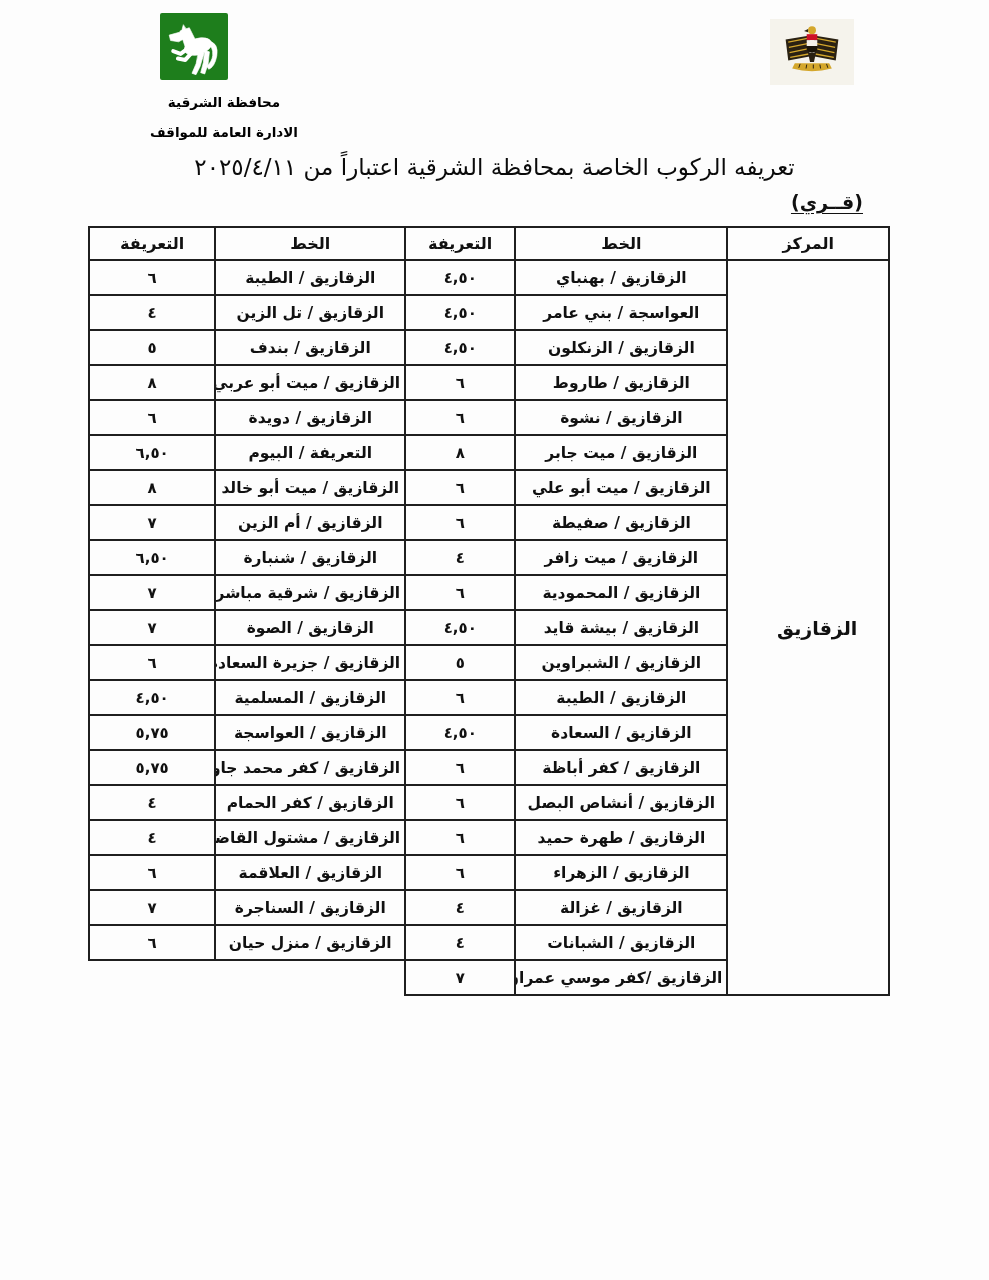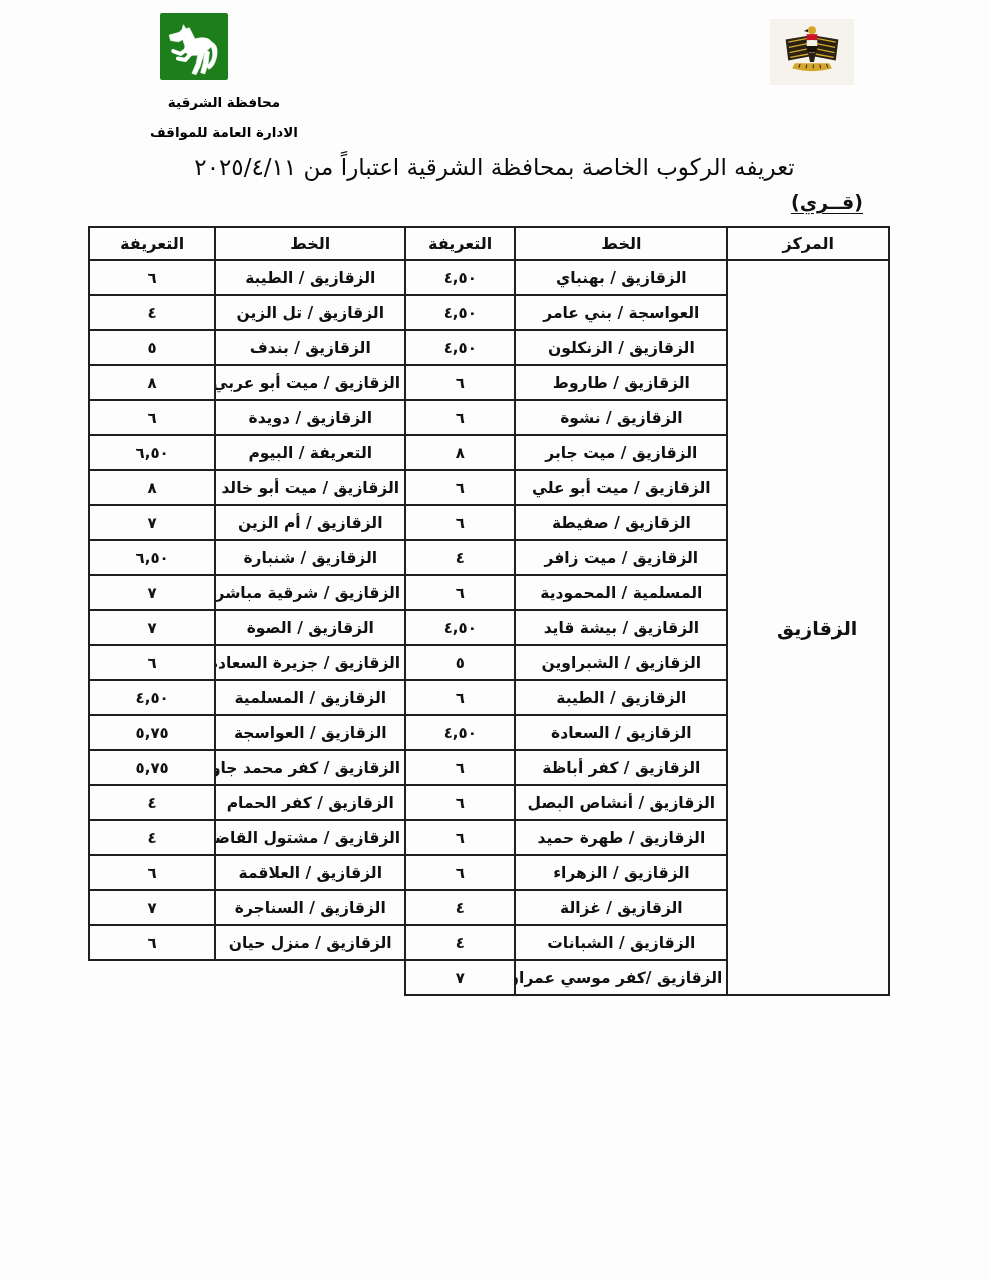--- a/index.html
+++ b/index.html
@@ -164,21 +164,21 @@
           <td class="line">الزقازيق / أم الزين</td>
           <td class="tariff">٧</td>
         </tr>
         <tr>
           <td class="line">الزقازيق / ميت زافر</td>
           <td class="tariff">٤</td>
           <td class="line">الزقازيق / شنبارة</td>
           <td class="tariff">٦,٥٠</td>
         </tr>
         <tr>
-          <td class="line">المسلمية / المحمودية</td>
+          <td class="line">الزقازيق / المحمودية</td>
           <td class="tariff">٦</td>
           <td class="line">الزقازيق / شرقية مباشر</td>
           <td class="tariff">٧</td>
         </tr>
         <tr>
           <td class="line">الزقازيق / بيشة قايد</td>
           <td class="tariff">٤,٥٠</td>
           <td class="line">الزقازيق / الصوة</td>
           <td class="tariff">٧</td>
         </tr>

